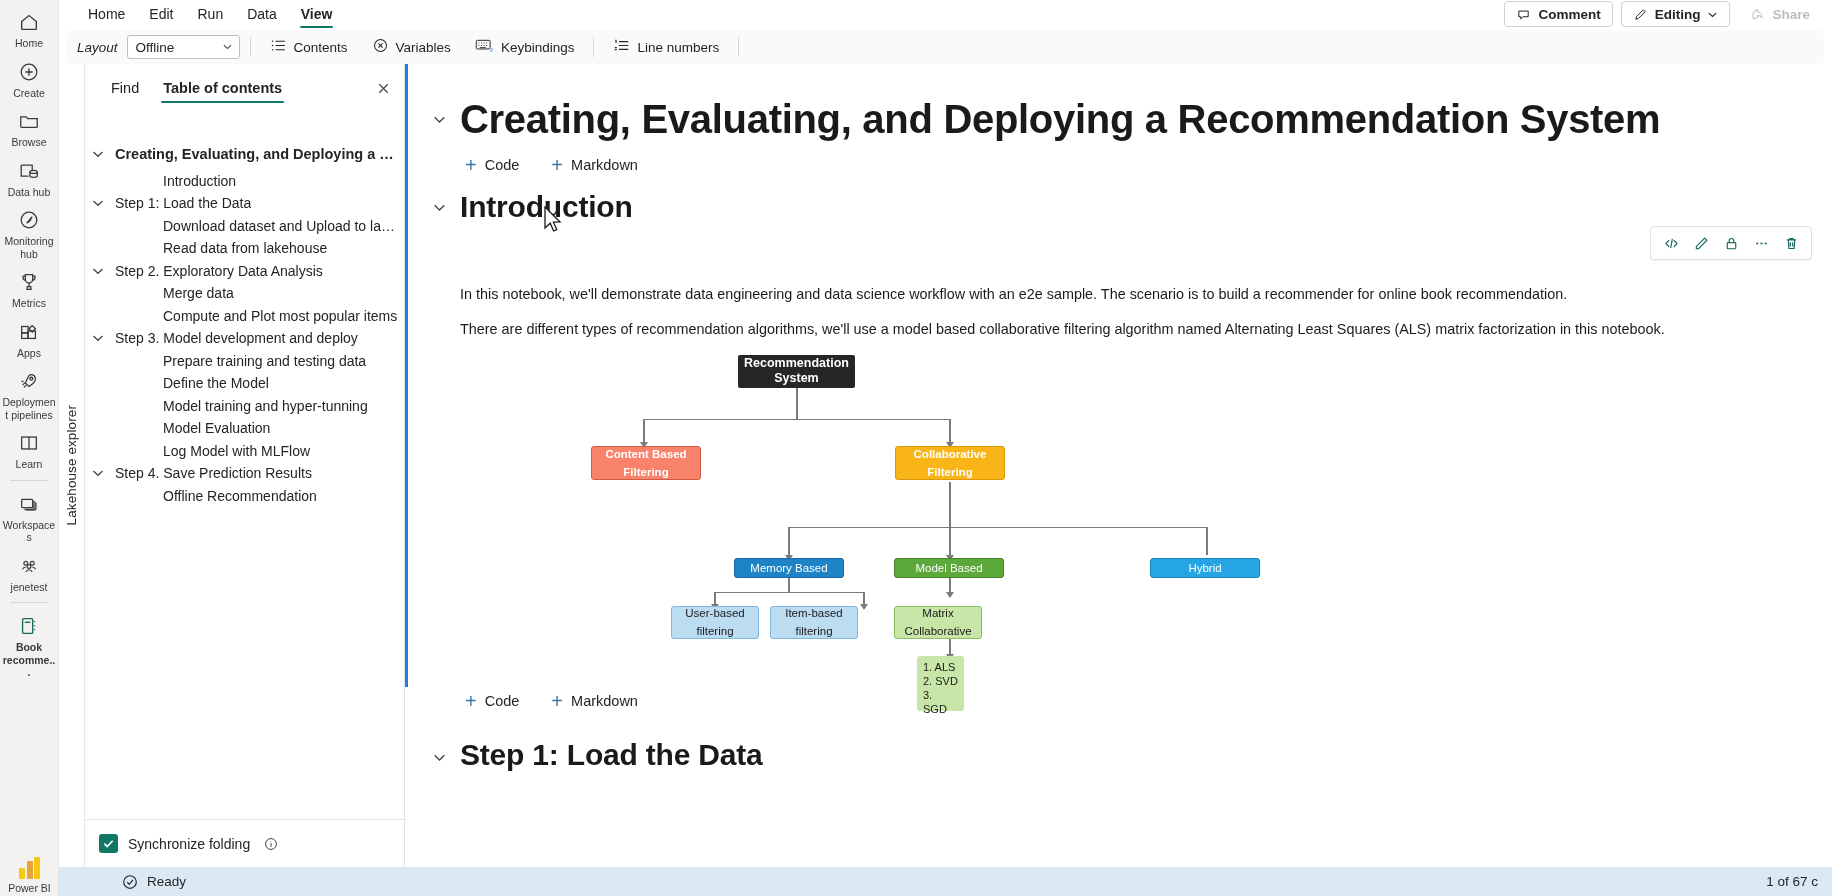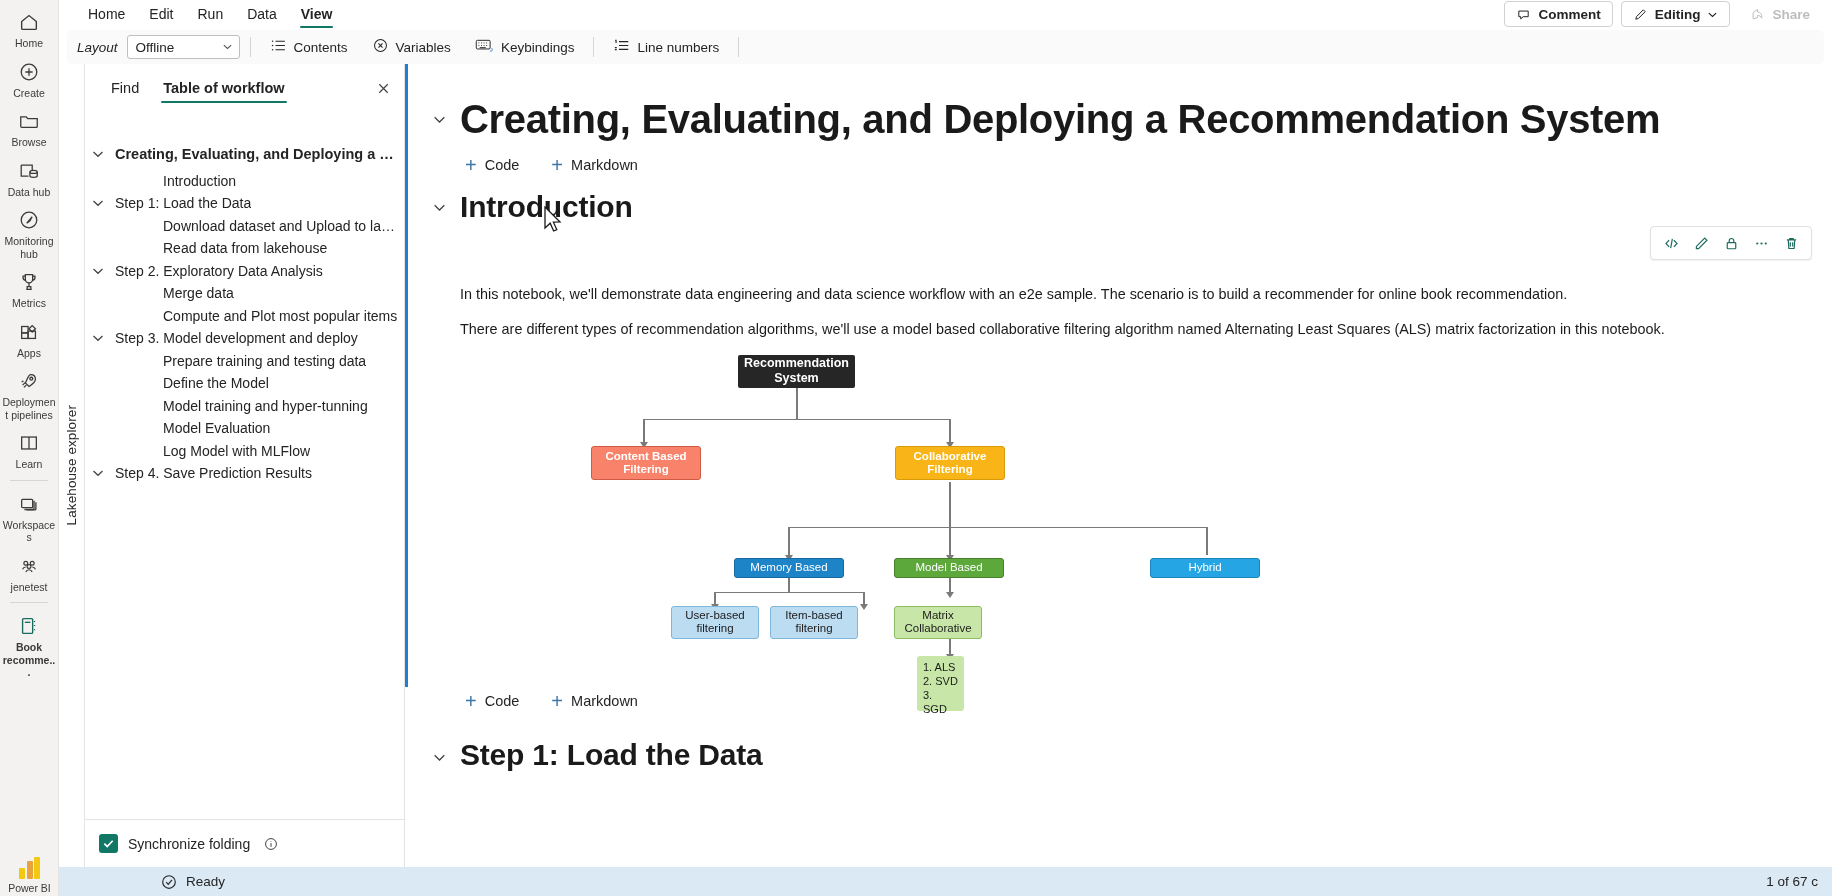--- a/index.html
+++ b/index.html
@@ -180,42 +180,42 @@
   .codebox {
     margin-left: 0; margin-right: 24px; background: #fafafa;
     border-radius: 4px; padding: 12px 18px; font-family: "Liberation Mono", monospace;
     font-size: 13px; color: #2b2b2b;
   }
 
   
   .diagram { position: relative; width: 660px; height: 330px; margin-left: 110px; }
   .dgnode {
     position: absolute; display: flex; align-items: center; justify-content: center;
-    text-align: center; font-size: 11.5px; line-height: 13px; border-radius: 3px;
+    text-align: center; font-size: 11.5px; line-height: 18px; border-radius: 3px;
     padding: 3px 4px; box-sizing: border-box;
   }
   .dg-root { background:#262626; color:#fff; font-weight:700; font-size:12.5px; line-height:15px; border-radius:2px; }
   .dg-cbf  { background:#f8836a; color:#fff; font-weight:700; border:1px solid #cf5b45; }
   .dg-cf   { background:#f9b518; color:#fff; font-weight:700; border:1px solid #d99a08; }
   .dg-mem  { background:#1e84c8; color:#fff; border:1px solid #1869a1; }
   .dg-mod  { background:#5da83b; color:#fff; border:1px solid #477f2d; }
   .dg-hyb  { background:#26a5e4; color:#fff; border:1px solid #1b84b8; }
   .dg-blue { background:#bcdcf2; color:#1b1b1b; border:1px solid #7fb6dc; }
   .dg-grn  { background:#c8e6a7; color:#1b1b1b; border:1px solid #8cbf63; }
   .dg-list { background:#c8e6a7; color:#1b1b1b; text-align:left; align-items:flex-start; justify-content:flex-start;
              padding:4px 6px; font-size:11px; line-height:14px; }
   .dgline { position: absolute; background: #7a7a7a; }
   .dgarrow { position: absolute; width: 0; height: 0;
              border-left: 4px solid transparent; border-right: 4px solid transparent;
              border-top: 6px solid #7a7a7a; }
 
   
   .status {
     height: 29px; background: #dbe9f5; display: flex; align-items: center;
-    padding-left: 102px; font-size: 13.5px; color: #242424; gap: 9px;
+    padding-left: 63px; font-size: 13.5px; color: #242424; gap: 9px;
     flex: 0 0 29px;
     text-align: right;
   }
   .status-right { margin-left: auto; padding-right: 14px; display:flex; align-items:center; gap:14px; }
 
   
   .cursor { position: absolute; left: 484px; top: 142px; z-index: 50; pointer-events: none; }
 </style>
 </head>
 <body>
@@ -463,21 +463,21 @@
 
     <div class="body">
 
       <div class="lh-strip">
         <span>Lakehouse explorer</span>
       </div>
 
       <div class="toc">
         <div class="toc-head">
           <div class="toc-tab">Find</div>
-          <div class="toc-tab active">Table of workflow</div>
+          <div class="toc-tab active">Table of contents</div>
           <div class="toc-close">
             <svg width="15" height="15" viewBox="0 0 16 16" fill="none" stroke="#444" stroke-width="1.3">
                 <path d="M3.5 3.5 12.5 12.5M12.5 3.5 3.5 12.5"></path>
               </svg>
           </div>
         </div>
         <div class="toc-list" id="toc-list">
             <div class="toc-row lvl0">
               <span class="toc-chev">
                 <svg width="14" height="14" viewBox="0 0 14 14" fill="none" stroke="#444" stroke-width="1.25">
@@ -550,20 +550,24 @@
               <span class="toc-chev"></span>
               <span class="toc-txt">Log Model with MLFlow</span>
             </div>
             <div class="toc-row lvl1">
               <span class="toc-chev">
                 <svg width="14" height="14" viewBox="0 0 14 14" fill="none" stroke="#444" stroke-width="1.25">
                   <path d="M2.5 5 7 9.3 11.5 5"></path>
                 </svg>
               </span>
               <span class="toc-txt">Step 4. Save Prediction Results</span>
+            </div>
+            <div class="toc-row lvl2">
+              <span class="toc-chev"></span>
+              <span class="toc-txt">Offline Recommendation</span>
             </div>
           </div>
         <div class="toc-foot">
           <span class="chk">
             <svg width="13" height="13" viewBox="0 0 14 14" fill="none" stroke="#fff" stroke-width="1.8">
                 <path d="M2.5 7.2 5.6 10.2 11.5 4"></path>
               </svg>
           </span>
           <span>Synchronize folding</span>
           <span class="info-ic">

